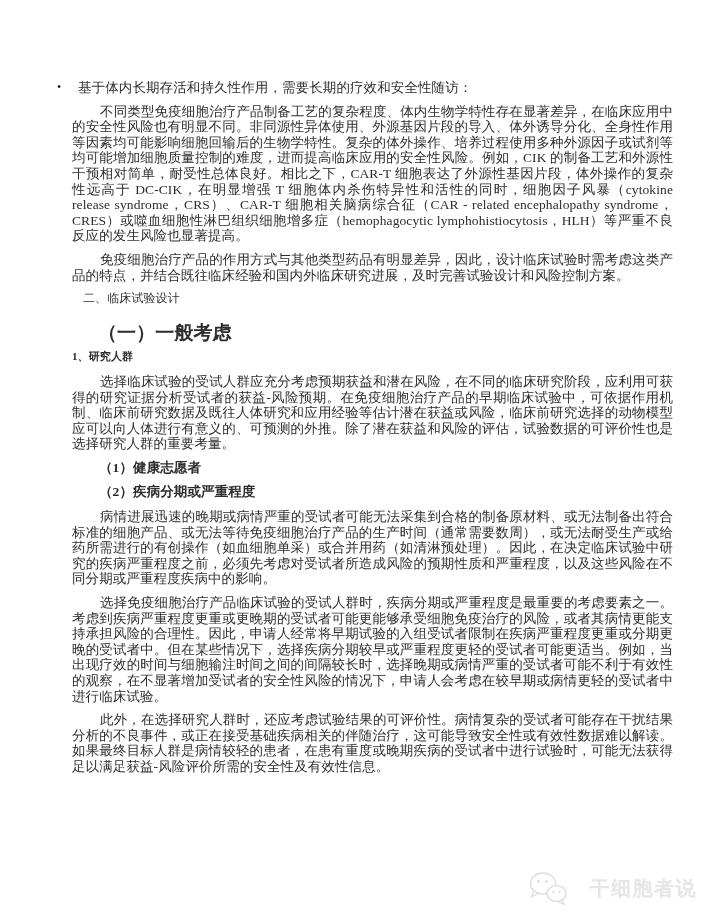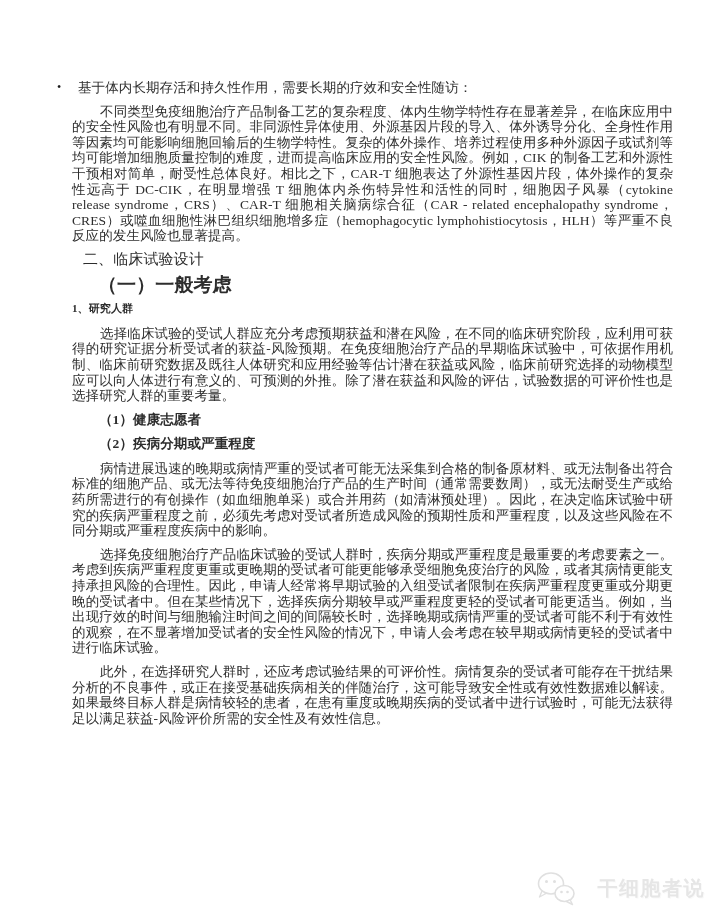--- a/index.html
+++ b/index.html
@@ -41,22 +41,22 @@
     left: -15px;
     top: 0;
     font-size: 12px;
     color: #1a1a1a;
   }
   .para {
     margin: 0 0 8px 0;
     text-indent: 28px;
   }
   .h-section {
-    margin: 2px 0 9px 11px;
-    font-size: 15px;
+    margin: 2px 0 18px 11px;
+    font-size: 12px;
     font-weight: normal;
     line-height: 15.6px;
   }
   .h-general {
     margin: 0 0 9px 26px;
     font-size: 19px;
     font-weight: bold;
     line-height: 15.6px;
   }
   .h-number {
@@ -66,21 +66,21 @@
     line-height: 15.6px;
   }
   .h-item {
     margin: 1px 0 9px 27px;
     font-size: 13.5px;
     font-weight: bold;
     line-height: 15.6px;
   }
   .watermark {
     position: absolute;
-    right: 5px;
+    right: 13px;
     top: 868px;
     height: 40px;
     display: flex;
     align-items: center;
     gap: 22px;
   }
   .watermark-label {
     font-family: "Liberation Sans", "DejaVu Sans", sans-serif;
     font-weight: bold;
     font-size: 20px;
@@ -99,20 +99,21 @@
 
   <div class="content">
 
     <div class="bullet-item">
       <span class="bullet-marker">•</span>
       <span>基于体内长期存活和持久性作用，需要长期的疗效和安全性随访：</span>
     </div>
 
     <p class="para">不同类型免疫细胞治疗产品制备工艺的复杂程度、体内生物学特性存在显著差异，在临床应用中的安全性风险也有明显不同。非同源性异体使用、外源基因片段的导入、体外诱导分化、全身性作用等因素均可能影响细胞回输后的生物学特性。复杂的体外操作、培养过程使用多种外源因子或试剂等均可能增加细胞质量控制的难度，进而提高临床应用的安全性风险。例如，CIK 的制备工艺和外源性干预相对简单，耐受性总体良好。相比之下，CAR-T 细胞表达了外源性基因片段，体外操作的复杂性远高于 DC-CIK，在明显增强 T 细胞体内杀伤特异性和活性的同时，细胞因子风暴（cytokine release syndrome，CRS）、CAR-T 细胞相关脑病综合征（CAR - related encephalopathy syndrome，CRES）或噬血细胞性淋巴组织细胞增多症（hemophagocytic lymphohistiocytosis，HLH）等严重不良反应的发生风险也显著提高。</p>
 
+    <p class="para">免疫细胞治疗产品的作用方式与其他类型药品有明显差异，因此，设计临床试验时需考虑这类产品的特点，并结合既往临床经验和国内外临床研究进展，及时完善试验设计和风险控制方案。</p>
 
     <div class="h-section">二、临床试验设计</div>
 
     <div class="h-general">（一）一般考虑</div>
 
     <div class="h-number">1、研究人群</div>
 
     <p class="para">选择临床试验的受试人群应充分考虑预期获益和潜在风险，在不同的临床研究阶段，应利用可获得的研究证据分析受试者的获益-风险预期。在免疫细胞治疗产品的早期临床试验中，可依据作用机制、临床前研究数据及既往人体研究和应用经验等估计潜在获益或风险，临床前研究选择的动物模型应可以向人体进行有意义的、可预测的外推。除了潜在获益和风险的评估，试验数据的可评价性也是选择研究人群的重要考量。</p>
 
     <div class="h-item">（1）健康志愿者</div>

